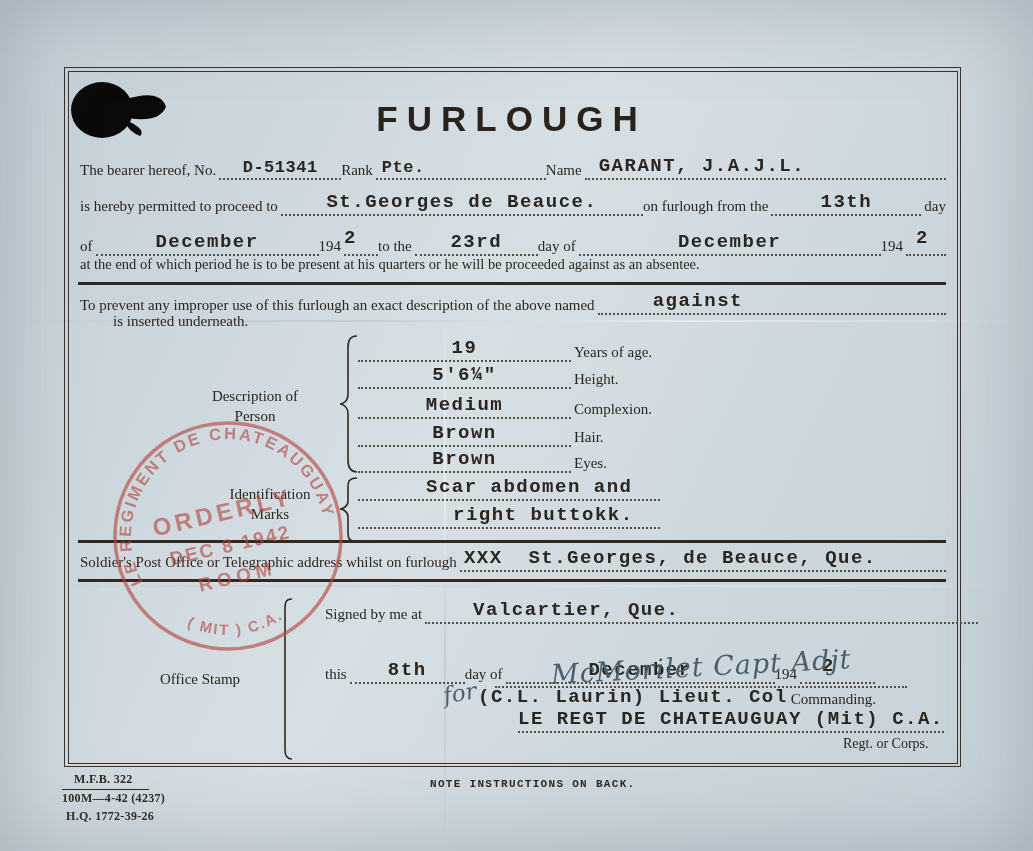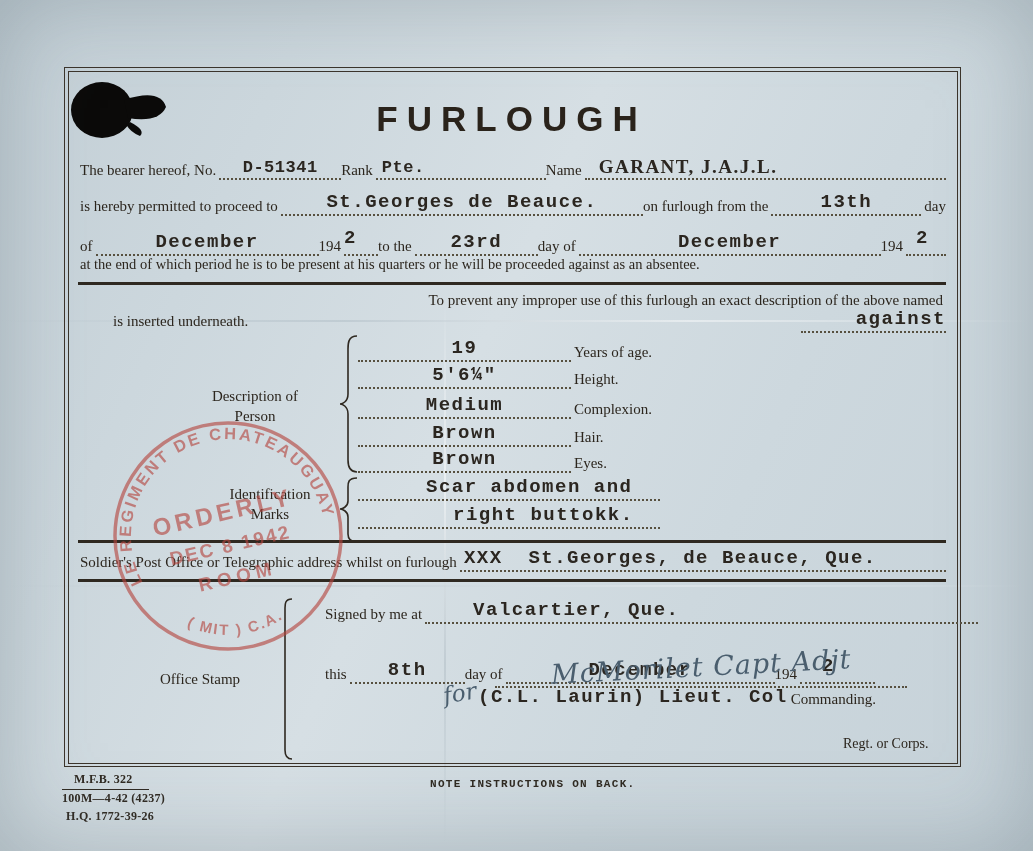--- a/index.html
+++ b/index.html
@@ -68,21 +68,21 @@
     <span class="lbl">The bearer hereof, No.</span>
     <span class="fill" style="width:122px;">
         <span class="typed">D-51341</span>
       </span>
     <span class="lbl">Rank</span>
     <span class="fill left" style="width:170px;">
         <span class="typed" style="padding-left:6px;">Pte.</span>
       </span>
     <span class="lbl">Name</span>
     <span class="fill left" style="flex:1;">
-        <span class="typed big" style="padding-left:14px;font-family:Liberation Serif, serif;">GARANT, J.A.J.L.</span>
+        <span class="typed big" style="padding-left:14px;">GARANT, J.A.J.L.</span>
       </span>
   </div>
 
   <div class="line" style="left:80px;top:193px;width:866px;">
     <span class="lbl">is hereby permitted to proceed to</span>
     <span class="fill" style="flex:1;">
         <span class="typed big">St.Georges de Beauce.</span>
       </span>
     <span class="lbl">on furlough from the</span>
     <span class="fill" style="width:150px;">
@@ -111,21 +111,21 @@
     <span class="lbl">194</span>
     <span class="fill left" style="width:40px;">
         <span class="typed big raised" style="padding-left:10px;">2</span>
       </span>
   </div>
 
   <div class="static-text" style="left:80px;top:256px;">at the end of which period he is to be present at his quarters or he will be proceeded against as an absentee.</div>
 
   <div class="rule" style="left:78px;top:282px;width:868px;"></div>
 
-  <div class="line" style="left:80px;top:292px;width:866px;flex-direction:column;">
+  <div class="line" style="left:80px;top:292px;width:866px;">
     <span class="lbl">To prevent any improper use of this furlough an exact description of the above named</span>
     <span class="fill left" style="flex:1;">
         <span class="typed big" style="padding-left:55px;">against</span>
       </span>
   </div>
   <div class="static-text" style="left:113px;top:313px;font-size:15px;">is inserted underneath.</div>
 
   <div class="group-label" style="left:170px;top:386px;width:170px;">
     <div>Description of</div>
     <div>Person</div>
@@ -224,20 +224,25 @@
         <span class="hand signature-script">McMorilet Capt Adjt</span>
       </span>
   </div>
   <span class="hand hand-for" style="left:443px;top:680px;">for</span>
 
   <div class="line" style="left:478px;top:688px;">
     <span class="typed big">(C.L. Laurin) Lieut. Col</span>
     <span class="lbl after">Commanding.</span>
   </div>
 
+  <div class="line" style="left:518px;top:710px;">
+    <span class="fill">
+        <span class="typed big">LE REGT DE CHATEAUGUAY (Mit) C.A.</span>
+      </span>
+  </div>
   <div class="static-text" style="left:843px;top:736px;font-size:14px;">Regt. or Corps.</div>
 
   <svg class="stamp-svg" width="256" height="242" viewBox="0 0 256 242">
     <g transform="rotate(-13 128 120)">
       <circle cx="128" cy="120" r="113" fill="none" stroke="#b5453e" stroke-width="3.5"></circle>
       <defs>
         <path id="arcTop" d="M 40 161 A 97 97 0 1 1 216 161"></path>
         <path id="arcBottom" d="M 58 190 A 99 99 0 0 0 198 190"></path>
       </defs>
       <text class="seal-text" font-size="16.5" letter-spacing="2.5">

